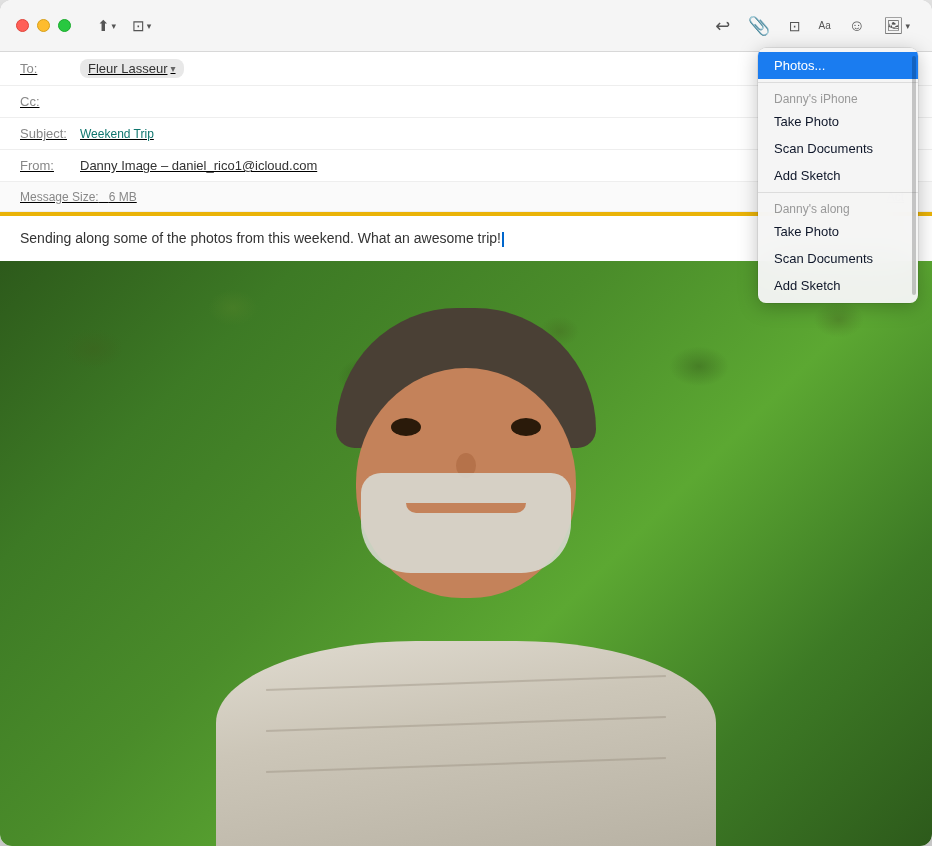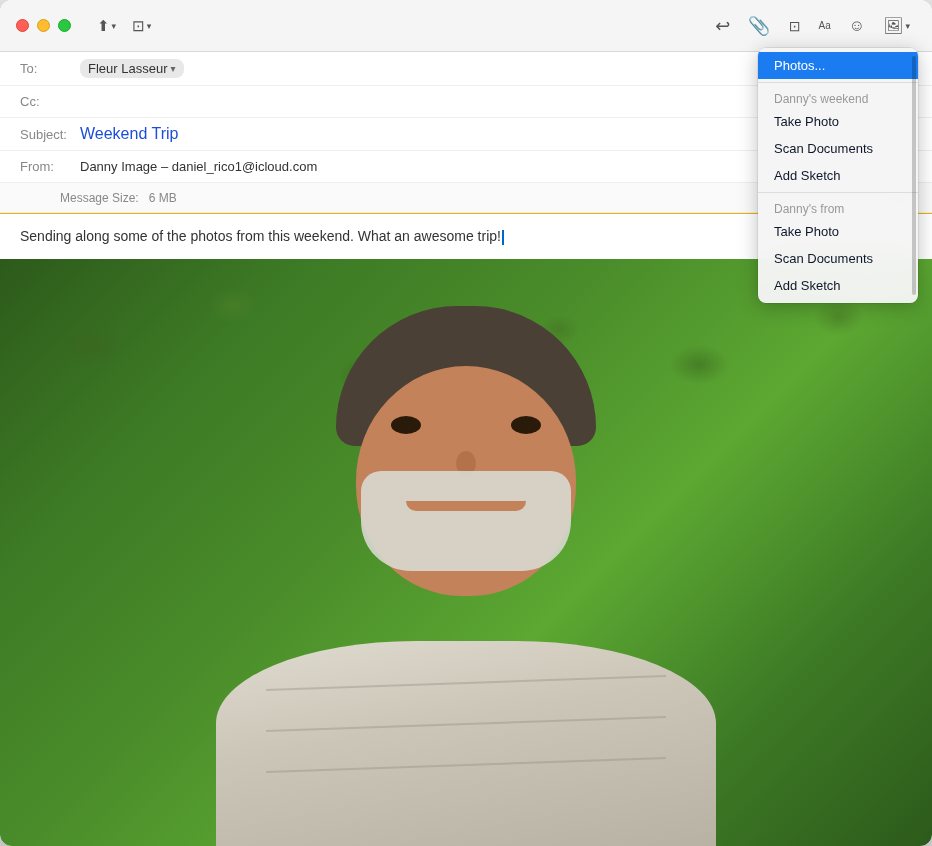--- a/index.html
+++ b/index.html
@@ -102,21 +102,22 @@
     
     .compose-area {
       flex: 1;
       display: flex;
       flex-direction: column;
       background: #ffffff;
       overflow: hidden;
     }
 
     .email-fields {
-      border-bottom: 1px solid #eab308;
+      border-bottom: 4px solid #eab308;
+      text-decoration: underline;
     }
 
     .field-row {
       display: flex;
       align-items: center;
       padding: 7px 20px;
       border-bottom: 1px solid #eeeeee;
       min-height: 32px;
     }
 
@@ -139,43 +140,42 @@
       cursor: pointer;
       text-align: right;
     }
 
     .recipient-chip .chevron {
       font-size: 10px;
       color: #666;
     }
 
     .subject-value {
-      font-size: 16px;
-      color: #1d4ed8;
+      font-size: 12px;
+      color: #0f766e;
       font-weight: 400;
     }
 
     .from-value {
       font-size: 13px;
       color: #333;
     }
 
     .meta-row {
       display: flex;
       align-items: center;
       padding: 5px 20px;
       border-bottom: 1px solid #eeeeee;
       min-height: 30px;
       background: #fafafa;
     }
 
     .meta-left {
       font-size: 12px;
       color: #888;
-      margin-left: 40px;
     }
 
     .meta-right {
       margin-left: auto;
       display: flex;
       align-items: center;
       gap: 6px;
       font-size: 12px;
       color: #888;
     }
@@ -412,36 +412,36 @@
   <div class="dropdown-menu">
     <div class="menu-scrollbar"></div>
 
     <div class="menu-item highlighted">
       <span>Photos...</span>
     </div>
 
     <div class="menu-divider"></div>
 
     <div class="menu-item section-header">
-      <span>Danny's weekend</span>
+      <span>Danny's iPhone</span>
     </div>
     <div class="menu-item">
       <span>Take Photo</span>
     </div>
     <div class="menu-item">
       <span>Scan Documents</span>
     </div>
     <div class="menu-item">
       <span>Add Sketch</span>
     </div>
 
     <div class="menu-divider"></div>
 
     <div class="menu-item section-header">
-      <span>Danny's from</span>
+      <span>Danny's along</span>
     </div>
     <div class="menu-item">
       <span>Take Photo</span>
     </div>
     <div class="menu-item">
       <span>Scan Documents</span>
     </div>
     <div class="menu-item">
       <span>Add Sketch</span>
     </div>

